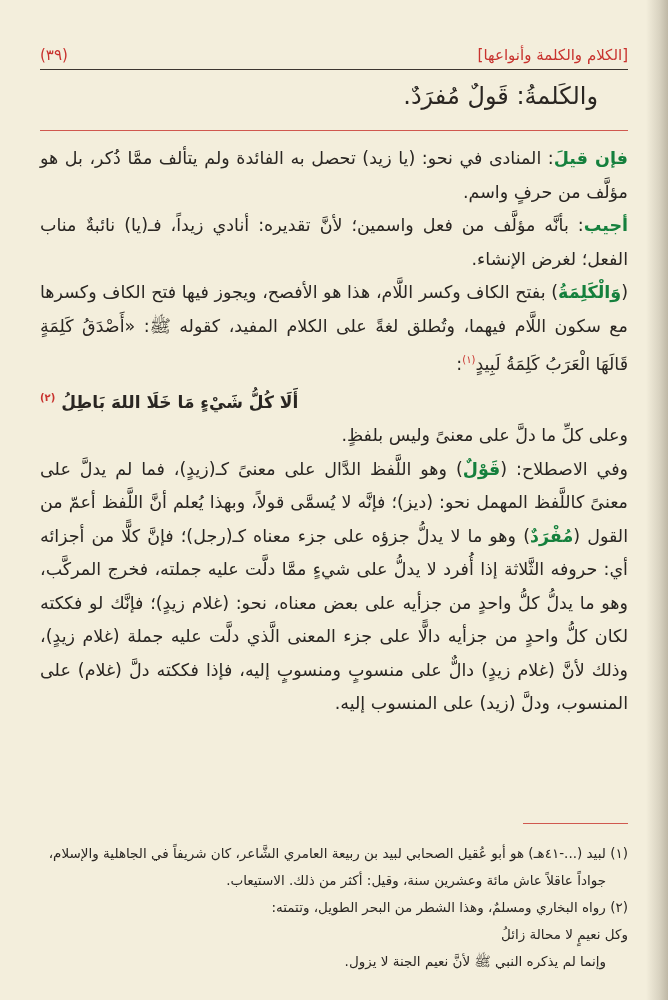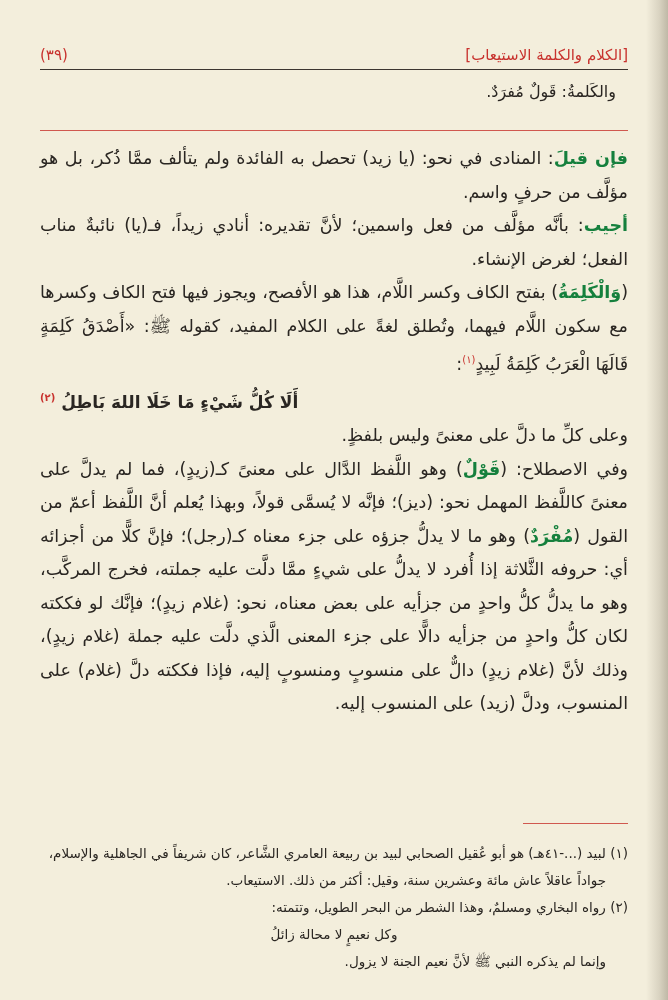--- a/index.html
+++ b/index.html
@@ -21,21 +21,21 @@
   .running-head {
     position: absolute; top: 44px; left: 0; right: 0; height: 22px;
     display: flex; justify-content: space-between; align-items: center;
     color: #c8322e; font-size: 15px;
   }
   .head-rule {
     position: absolute; top: 69px; left: 0; right: 0; height: 0;
     border-top: 1.5px solid #3b3530;
   }
   .matn {
-    position: absolute; top: 82px; right: 12px; font-size: 16px;
+    position: absolute; top: 82px; right: 30px; font-size: 24px;
   }
   .red-rule {
     position: absolute; top: 130px; left: 0; right: 0; height: 0;
     border-top: 1.5px solid #d0584f;
   }
   .body-text {
     position: absolute; top: 142px; left: 0; right: 0;
     font-size: 17.5px; line-height: 33.5px; text-align: justify;
   }
   .body-text p { margin: 0; }
@@ -45,30 +45,30 @@
   .fn-rule {
     position: absolute; top: 823px; right: 0; width: 105px; height: 0;
     border-top: 1.5px solid #d0584f;
   }
   .footnotes {
     position: absolute; top: 840px; left: 0; right: 0;
     font-size: 13.5px; line-height: 27px;
   }
   .footnotes p { margin: 0; }
   .indent { padding-right: 22px; }
-  .fn-verse { text-align: center; }
+  .fn-verse { }
 </style>
 </head>
 <body>
 
 <div class="spine"></div>
 
 <div class="page">
   <div class="running-head">
-    <span>[الكلام والكلمة الاستيعاب]</span>
+    <span>[الكلام والكلمة وأنواعها]</span>
     <span>(٣٩)</span>
   </div>
   <div class="head-rule"></div>
 
   <div class="matn">والكَلمةُ: قَولٌ مُفرَدٌ.</div>
   <div class="red-rule"></div>
 
   <div class="body-text">
     <p><span class="red">فإن قيلَ</span><span>: المنادى في نحو: (يا زيد) تحصل به الفائدة ولم يتألف ممَّا ذُكر، بل هو مؤلَّف من حرفٍ واسم.</span></p>
     <p><span class="red">أجيب</span><span>: بأنَّه مؤلَّف من فعل واسمين؛ لأنَّ تقديره: أنادي زيداً، فـ(يا) نائبةٌ مناب الفعل؛ لغرض الإنشاء.</span></p>

